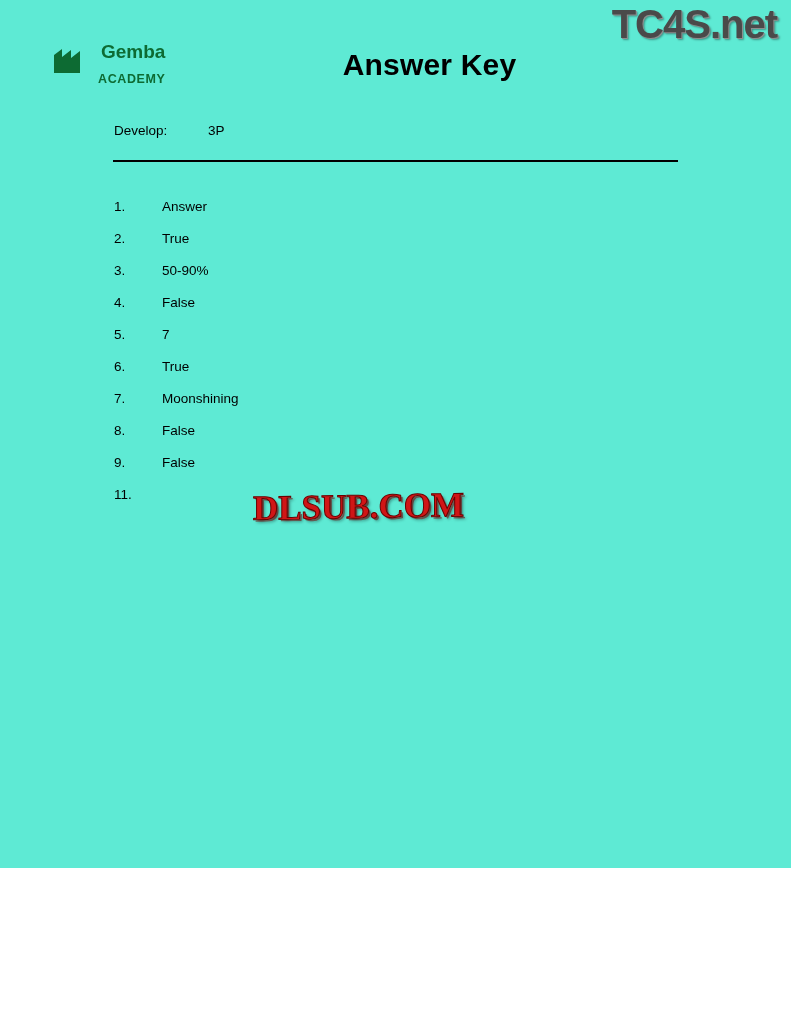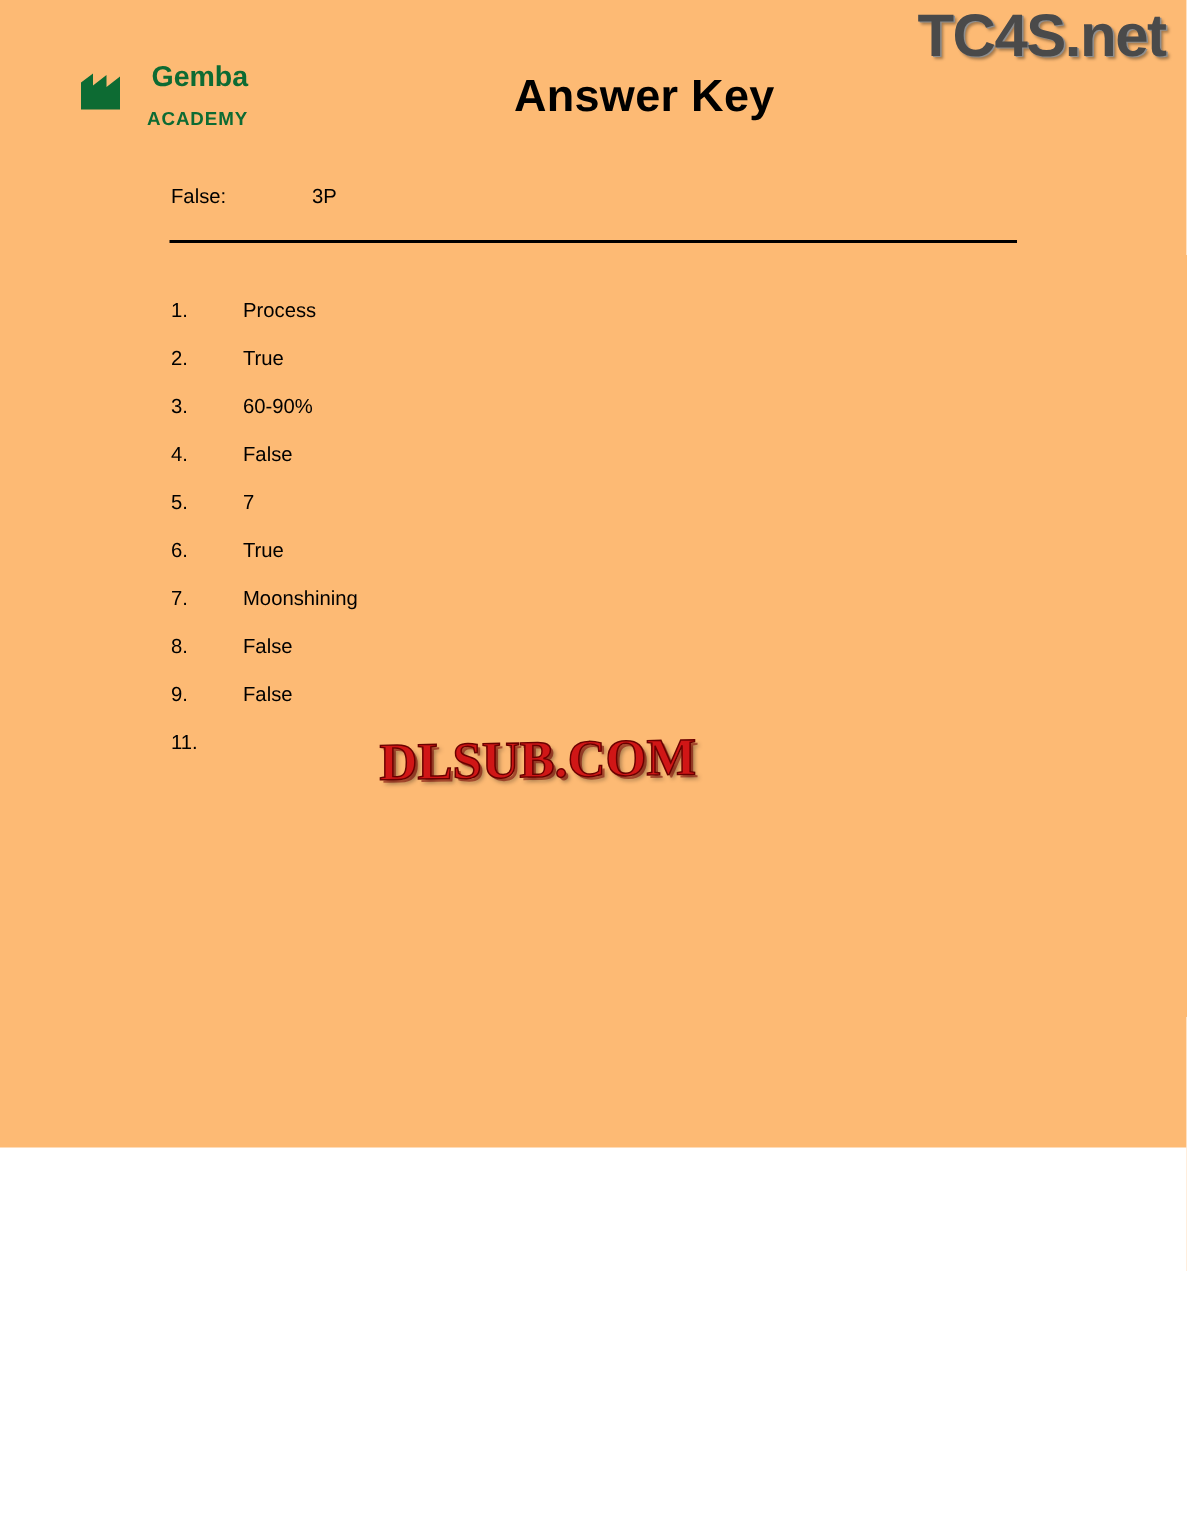--- a/index.html
+++ b/index.html
@@ -13,22 +13,22 @@
     position: relative;
     font-family: "Liberation Sans", sans-serif;
     color: #000000;
     overflow: hidden;
   }
 
   .page {
     position: absolute;
     top: 0; left: 0;
     width: 791px;
-    height: 765px;
-    background: #fdba74;
+    height: 868px;
+    background: #5eead4;
   }
 
   
   .wm-top {
     position: absolute;
     top: 2px;
     right: 14px;
     font-family: "Liberation Sans", sans-serif;
     font-weight: bold;
     font-size: 40px;
@@ -184,37 +184,37 @@
     </svg>
     <span class="logo-text">
       <span class="logo-title">Gemba</span>
       <span class="logo-sub">ACADEMY</span>
     </span>
   </div>
 
   <div class="doc-title">Answer Key</div>
 
   <div class="course-row">
-    <span class="course-label">False:</span><span class="course-value">3P</span>
+    <span class="course-label">Develop:</span><span class="course-value">3P</span>
   </div>
 
   <div class="rule"></div>
 
   <div class="answers">
     <div class="answer-item">
       <span class="answer-num">1.</span>
-      <span class="answer-text">Process</span>
+      <span class="answer-text">Answer</span>
     </div>
     <div class="answer-item">
       <span class="answer-num">2.</span>
       <span class="answer-text">True</span>
     </div>
     <div class="answer-item">
       <span class="answer-num">3.</span>
-      <span class="answer-text">60-90%</span>
+      <span class="answer-text">50-90%</span>
     </div>
     <div class="answer-item">
       <span class="answer-num">4.</span>
       <span class="answer-text">False</span>
     </div>
     <div class="answer-item">
       <span class="answer-num">5.</span>
       <span class="answer-text">7</span>
     </div>
     <div class="answer-item">

